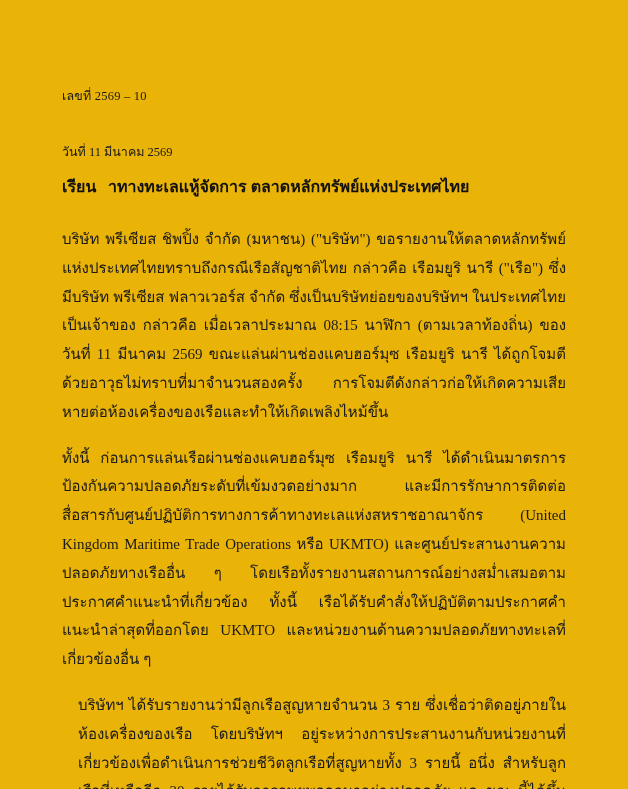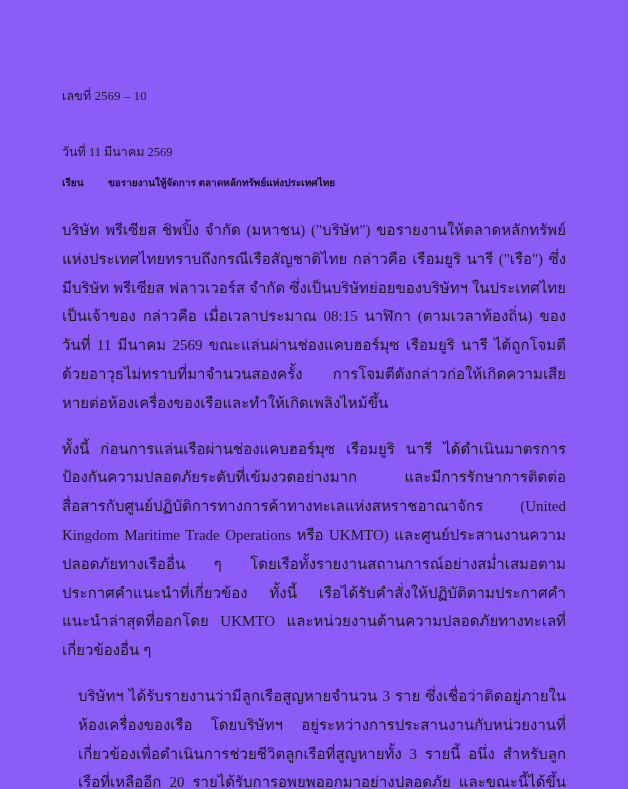--- a/index.html
+++ b/index.html
@@ -11,40 +11,40 @@
     width: 628px;
     height: 789px;
     font-family: "Liberation Serif", "DejaVu Serif", serif;
     color: #1a1a1a;
     overflow: hidden;
   }
   .page {
     position: relative;
     width: 628px;
     height: 789px;
-    background: #8b5cf6;
+    background: #eab308;
     box-sizing: border-box;
     padding: 88px 62px 40px 62px;
   }
   .doc-number {
     font-size: 12.5px;
     letter-spacing: 0.2px;
     margin: 0 0 38px 0;
     line-height: 1.4;
   }
   .doc-date {
     font-size: 12.5px;
     margin: 0 0 14px 0;
     line-height: 1.4;
   }
   .field-row {
     display: flex;
     align-items: flex-start;
     margin: 0 0 26px 0;
-    font-size: 10px;
+    font-size: 16px;
     line-height: 1.5;
   }
   .field-label {
     font-weight: bold;
     width: 46px;
     flex: 0 0 46px;
     color: #111;
   }
   .field-value {
     flex: 1 1 auto;
@@ -71,21 +71,21 @@
 <body>
 
 <div class="page">
 
   <p class="doc-number">เลขที่ 2569 – 10</p>
 
   <p class="doc-date">วันที่ 11 มีนาคม 2569</p>
 
   <div class="field-row">
     <span class="field-label">เรียน</span>
-    <span class="field-value">ขอรายงานใหู้จัดการ ตลาดหลักทรัพย์แห่งประเทศไทย</span>
+    <span class="field-value">าทางทะเลแหู้จัดการ ตลาดหลักทรัพย์แห่งประเทศไทย</span>
   </div>
 
 
   <p class="body-para">บริษัท พรีเซียส ชิพปิ้ง จำกัด (มหาชน) ("บริษัท") ขอรายงานให้ตลาดหลักทรัพย์แห่งประเทศไทยทราบถึงกรณีเรือสัญชาติไทย กล่าวคือ เรือมยูริ นารี ("เรือ") ซึ่งมีบริษัท พรีเซียส ฟลาวเวอร์ส จำกัด ซึ่งเป็นบริษัทย่อยของบริษัทฯ ในประเทศไทย เป็นเจ้าของ กล่าวคือ เมื่อเวลาประมาณ 08:15 นาฬิกา (ตามเวลาท้องถิ่น) ของวันที่ 11 มีนาคม 2569 ขณะแล่นผ่านช่องแคบฮอร์มุซ เรือมยูริ นารี ได้ถูกโจมตีด้วยอาวุธไม่ทราบที่มาจำนวนสองครั้ง การโจมตีดังกล่าวก่อให้เกิดความเสียหายต่อห้องเครื่องของเรือและทำให้เกิดเพลิงไหม้ขึ้น</p>
   <p class="body-para">ทั้งนี้ ก่อนการแล่นเรือผ่านช่องแคบฮอร์มุซ เรือมยูริ นารี ได้ดำเนินมาตรการป้องกันความปลอดภัยระดับที่เข้มงวดอย่างมาก และมีการรักษาการติดต่อสื่อสารกับศูนย์ปฏิบัติการทางการค้าทางทะเลแห่งสหราชอาณาจักร (United Kingdom Maritime Trade Operations หรือ UKMTO) และศูนย์ประสานงานความปลอดภัยทางเรืออื่น ๆ โดยเรือทั้งรายงานสถานการณ์อย่างสม่ำเสมอตามประกาศคำแนะนำที่เกี่ยวข้อง ทั้งนี้ เรือได้รับคำสั่งให้ปฏิบัติตามประกาศคำแนะนำล่าสุดที่ออกโดย UKMTO และหน่วยงานด้านความปลอดภัยทางทะเลที่เกี่ยวข้องอื่น ๆ</p>
   <p class="body-para">บริษัทฯ ได้รับรายงานว่ามีลูกเรือสูญหายจำนวน 3 ราย ซึ่งเชื่อว่าติดอยู่ภายในห้องเครื่องของเรือ โดยบริษัทฯ อยู่ระหว่างการประสานงานกับหน่วยงานที่เกี่ยวข้องเพื่อดำเนินการช่วยชีวิตลูกเรือที่สูญหายทั้ง 3 รายนี้ อนึ่ง สำหรับลูกเรือที่เหลืออีก 20 รายได้รับการอพยพออกมาอย่างปลอดภัย และขณะนี้ได้ขึ้นฝั่งในประเทศโอมานแล้ว ทั้งนี้ บริษัทฯ อยู่ระหว่างการประสานงานกับหน่วยงานที่เกี่ยวข้องเพื่อส่งตัวลูกเรือดังกล่าวกลับประเทศไทยโดยเร็วที่สุดเท่าที่จะเป็นไปได้</p>
 
 </div>
 
 </body></html>

